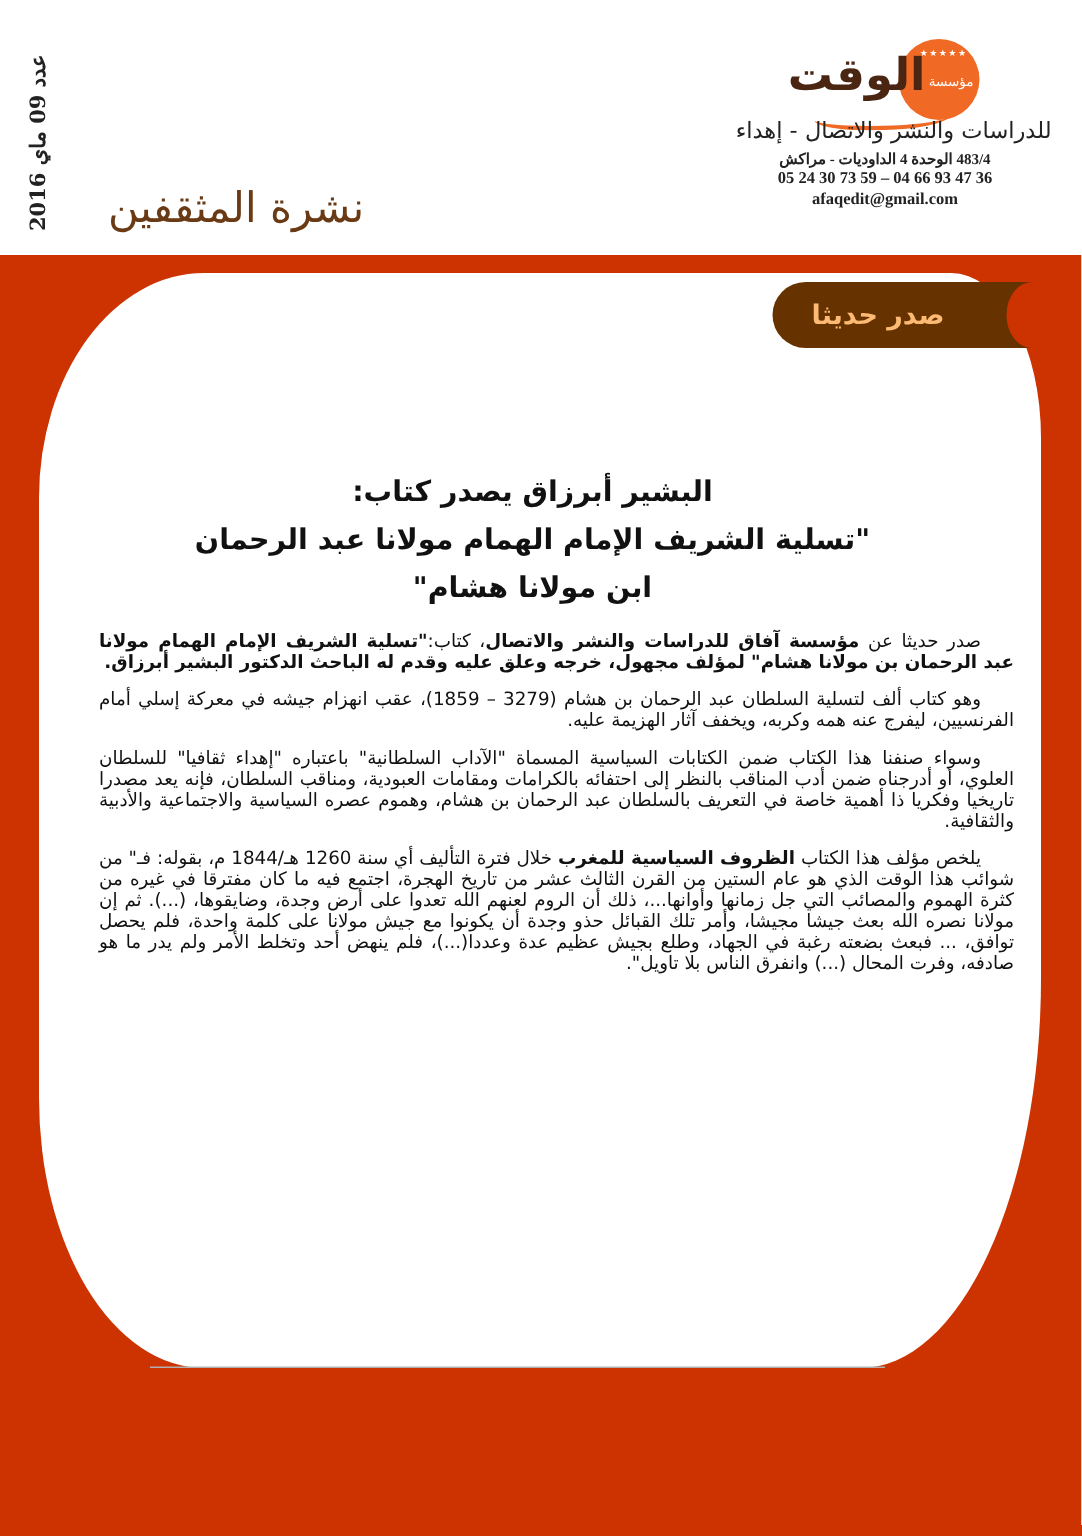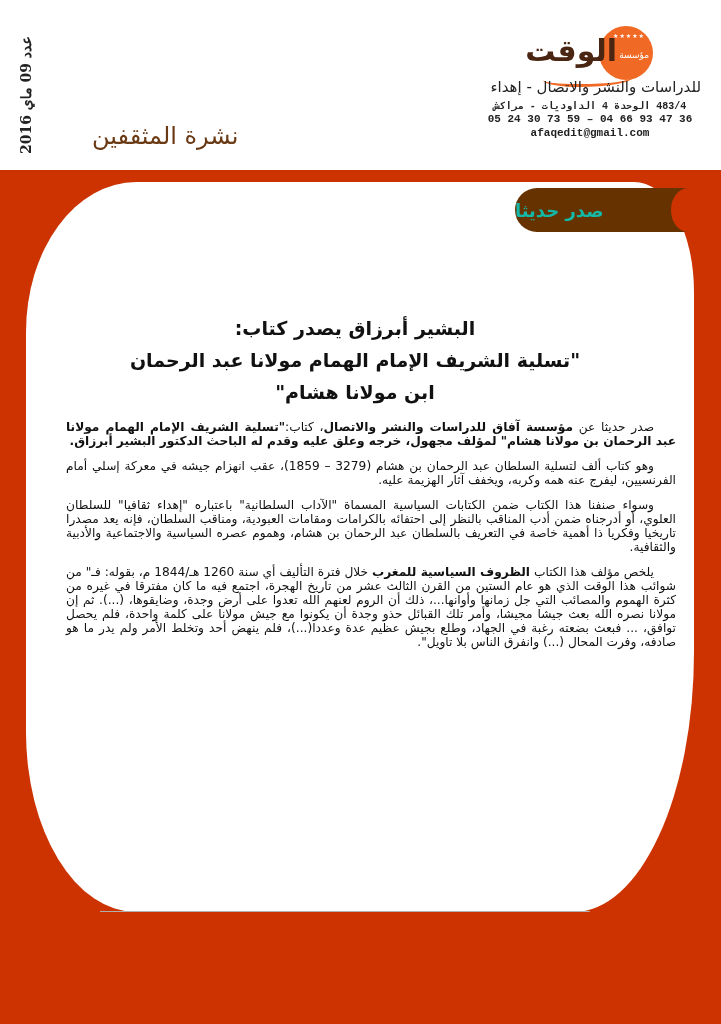--- a/index.html
+++ b/index.html
@@ -11,22 +11,22 @@
     
     .header { position: absolute; left: 0; top: 0; width: 721px; height: 170px; background: #fff; }
     .issue-vertical {
       position: absolute; left: 12px; top: 40px; width: 28px; height: 110px;
       writing-mode: vertical-rl; transform: rotate(180deg);
       font-family: "DejaVu Serif", serif; font-weight: bold; font-size: 14px; color: #222;
       display: flex; align-items: center; justify-content: center; white-space: nowrap;
     }
     .newsletter-title {
       position: absolute; left: 72px; top: 122px;
-      font-family: "DejaVu Sans", sans-serif; font-size: 24px; color: #6a3a14;
-      direction: rtl; white-space: nowrap; font-weight: normal; letter-spacing: -0.5px; margin-left: 20px;
+      font-family: "DejaVu Sans", sans-serif; font-size: 28px; color: #6a3a14;
+      direction: rtl; white-space: nowrap; font-weight: normal; letter-spacing: -0.5px;
     }
     .logo { position: absolute; right: 20px; top: 18px; width: 220px; height: 125px; }
     .logo-mark { position: absolute; right: 48px; top: 8px; width: 110px; height: 54px; }
     .logo-circle {
       position: absolute; right: 0; top: 0; width: 54px; height: 54px; border-radius: 50%;
       background: #f06a25;
     }
     .logo-dots {
       position: absolute; right: 8px; top: 6px; font-size: 6px; color: #fff; letter-spacing: 1px;
     }
@@ -40,21 +40,21 @@
     .logo-swoosh {
       position: absolute; right: 20px; top: 44px; width: 90px; height: 14px;
       border-bottom: 3px solid #f06a25; border-radius: 0 0 60% 40%;
     }
     .logo-subtitle {
       position: absolute; right: 0; top: 60px; width: 220px; text-align: right;
       font-size: 15px; color: #222; direction: rtl; white-space: nowrap; letter-spacing: -0.3px;
     }
     .addr {
       position: absolute; right: 6px; width: 210px; text-align: center;
-      font-family: Liberation Mono, monospace; font-weight: bold; color: #222; white-space: nowrap;
+      font-family: Liberation Serif, serif; font-weight: bold; color: #222; white-space: nowrap;
     }
     .addr-1 { top: 82px; font-size: 10px; direction: rtl; }
     .addr-2 { top: 95px; font-size: 11px; }
     .addr-3 { top: 109px; font-size: 11px; }
 
     
     .frame { position: absolute; left: 0; top: 170px; width: 721px; height: 854px; background: #cc3300; }
     .content-panel {
       position: absolute; left: 26px; top: 12px; width: 668px; height: 730px;
       background: #ffffff;
@@ -68,21 +68,21 @@
     .section-banner {
       position: absolute; left: 515px; top: 188px; width: 186px; height: 44px;
       background: #663300; border-radius: 30px 0 0 30px;
       display: flex; align-items: center; justify-content: flex-start;
     }
     .section-banner::after {
       content: ""; position: absolute; right: -4px; top: 0; width: 34px; height: 44px;
       background: #cc3300; border-radius: 50% 0 0 50%;
     }
     .section-label {
-      color: #14b8a6; font-weight: bold; font-size: 18px; direction: rtl;
+      margin-left: 26px; color: #fdba74; font-weight: bold; font-size: 18px; direction: rtl;
       font-family: "DejaVu Sans", sans-serif;
     }
 
     
     .headline {
       position: absolute; left: 90px; top: 280px; width: 530px; text-align: center;
       direction: rtl; font-weight: bold; color: #111; font-family: "DejaVu Sans", sans-serif; margin-top: 32px;
     }
     .headline div { font-size: 19px; line-height: 32px; white-space: nowrap; }
 

